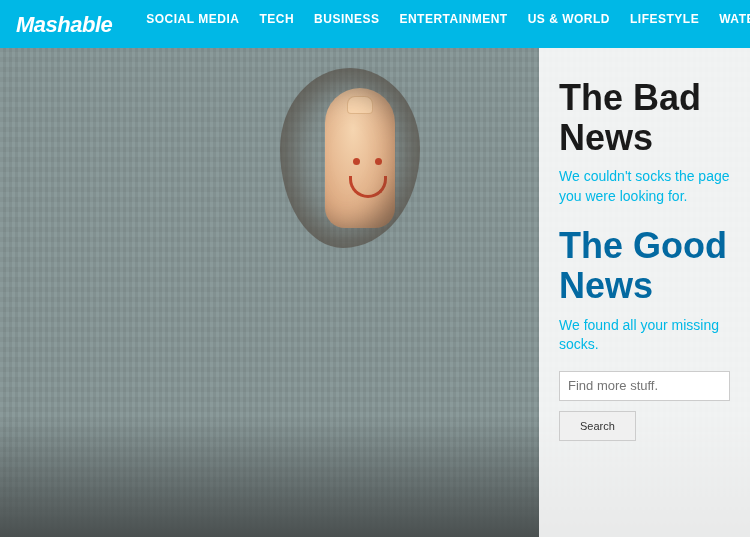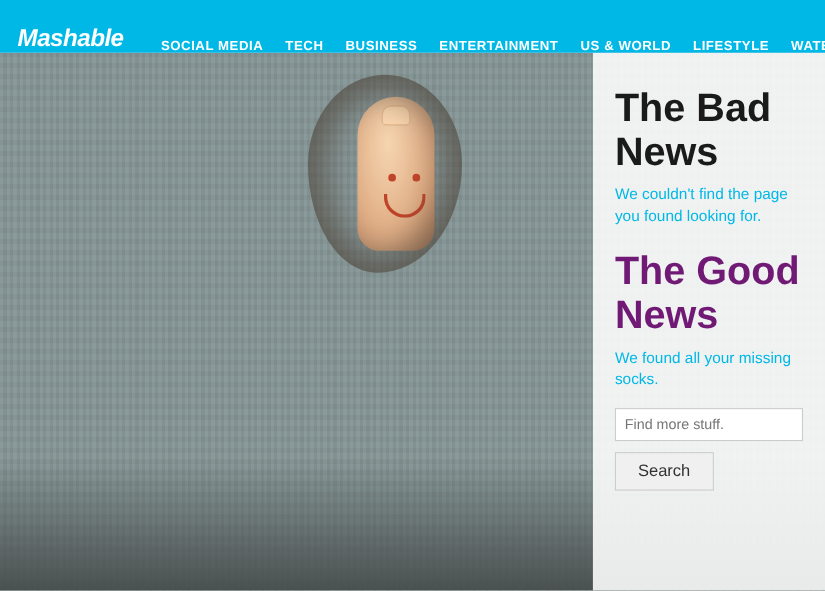--- a/index.html
+++ b/index.html
@@ -3,22 +3,22 @@
   <meta charset="utf-8">
   <style>
     * { margin: 0; padding: 0; box-sizing: border-box; }
     body { width: 750px; height: 537px; overflow: hidden; font-family: Arial, Helvetica, sans-serif; }
 
     
     #header {
       background-color: #00b8e6;
       height: 48px;
       display: flex;
-      align-items: flex-end;
-      padding: 0 16px;
+      align-items: flex-start;
+      padding: 12px 16px;
       gap: 0;
     }
     #logo {
       font-size: 22px;
       font-weight: bold;
       color: white;
       font-style: italic;
       margin-right: 24px;
       letter-spacing: -0.5px;
       white-space: nowrap;
@@ -206,21 +206,21 @@
     .bad-news-sub {
       font-size: 14px;
       color: #00b8e6;
       line-height: 1.4;
       margin-bottom: 20px;
     }
 
     .good-news-title {
       font-size: 36px;
       font-weight: bold;
-      color: #701a75;
+      color: #0369a1;
       line-height: 1.1;
       margin-bottom: 10px;
     }
 
     .good-news-sub {
       font-size: 14px;
       color: #00b8e6;
       line-height: 1.4;
       margin-bottom: 16px;
     }
@@ -234,21 +234,21 @@
       color: #999;
       outline: none;
       margin-bottom: 10px;
     }
 
     #search-button {
       display: block;
       background: #f0f0f0;
       border: 1px solid #ccc;
       padding: 8px 20px;
-      font-size: 15px;
+      font-size: 11px;
       color: #333;
       cursor: pointer;
       font-weight: normal;
     }
   </style>
 </head>
 <body>
 
 <div id="header">
   <div id="logo">Mashable</div>
@@ -279,20 +279,20 @@
       <div class="smiley-eye-left"></div>
       <div class="smiley-eye-right"></div>
       <div class="smiley-mouth"></div>
     </div>
   </div>
 
   <div class="hole-overlay"></div>
 
   <div id="content-panel">
     <div class="bad-news-title">The Bad News</div>
-    <div class="bad-news-sub">We couldn't find the page you found looking for.</div>
+    <div class="bad-news-sub">We couldn't socks the page you were looking for.</div>
     <div class="good-news-title">The Good News</div>
     <div class="good-news-sub">We found all your missing socks.</div>
     <input id="search-input" type="text" placeholder="Find more stuff." style="">
     <button id="search-button">Search</button>
   </div>
 
 </div>
 
 </body></html>

